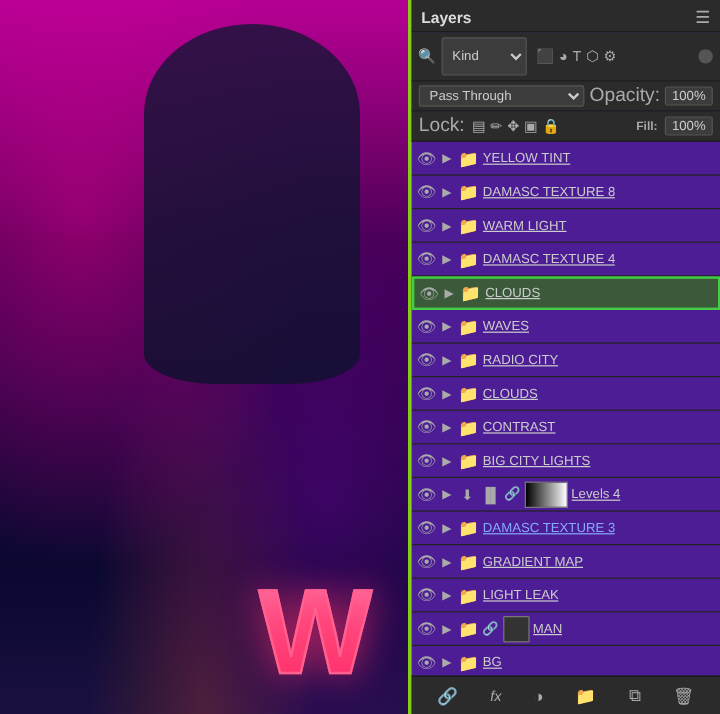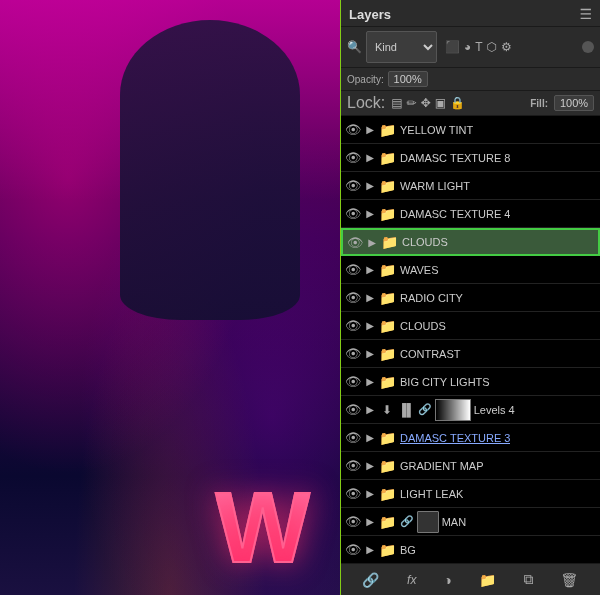--- a/index.html
+++ b/index.html
@@ -83,22 +83,22 @@
     .pink-glow {
       position: absolute;
       top: 0; left: 0; right: 0; height: 200px;
       background: linear-gradient(180deg, rgba(220,0,180,0.6) 0%, transparent 100%);
     }
 
     
     .layers-panel {
       width: 260px;
       height: 595px;
-      background: #000000;
-      border-left: 1px solid #84cc16;
+      background: #4c1d95;
+      border-left: 3px solid #84cc16;
       display: flex;
       flex-direction: column;
       font-size: 11px;
       color: #ccc;
     }
 
     .panel-header {
       display: flex;
       align-items: center;
       justify-content: space-between;
@@ -188,21 +188,21 @@
       color: #ccc;
       font-size: 11px;
       padding: 1px 4px;
       border-radius: 2px;
       flex: 1;
       cursor: pointer;
     }
 
     .opacity-label {
       color: #aaa;
-      font-size: 10px;
+      font-size: 16px;
     }
 
     .opacity-value {
       background: #3c3c3c;
       border: 1px solid #555;
       color: #ccc;
       font-size: 11px;
       padding: 1px 4px;
       border-radius: 2px;
       width: 40px;
@@ -326,20 +326,21 @@
     .layer-thumb.dark-thumb {
       background: #333;
     }
 
     .layer-name {
       font-size: 11px;
       color: #ccc;
       white-space: nowrap;
       overflow: hidden;
       text-overflow: ellipsis;
+      text-decoration: underline;
     }
 
     .levels-thumb {
       width: 36px;
       height: 22px;
       background: linear-gradient(90deg, #000 0%, #fff 100%);
       border: 1px solid #777;
       flex-shrink: 0;
     }
 
@@ -397,20 +398,27 @@
         <span class="filter-icon">⬛</span>
         <span class="filter-icon">◕</span>
         <span class="filter-icon">T</span>
         <span class="filter-icon">⬡</span>
         <span class="filter-icon">⚙</span>
       </div>
       <div class="filter-toggle"></div>
     </div>
 
     <div class="blend-row">
+      <select class="blend-select">
+        <option>Pass Through</option>
+        <option>Normal</option>
+        <option>Multiply</option>
+        <option>Screen</option>
+        <option>Overlay</option>
+      </select>
       <span class="opacity-label">Opacity:</span>
       <input class="opacity-value" value="100%" readonly="" style="">
     </div>
 
     <div class="lock-row">
       <span class="lock-label">Lock:</span>
       <div class="lock-icons">
         <span class="lock-icon">▤</span>
         <span class="lock-icon">✏</span>
         <span class="lock-icon">✥</span>

